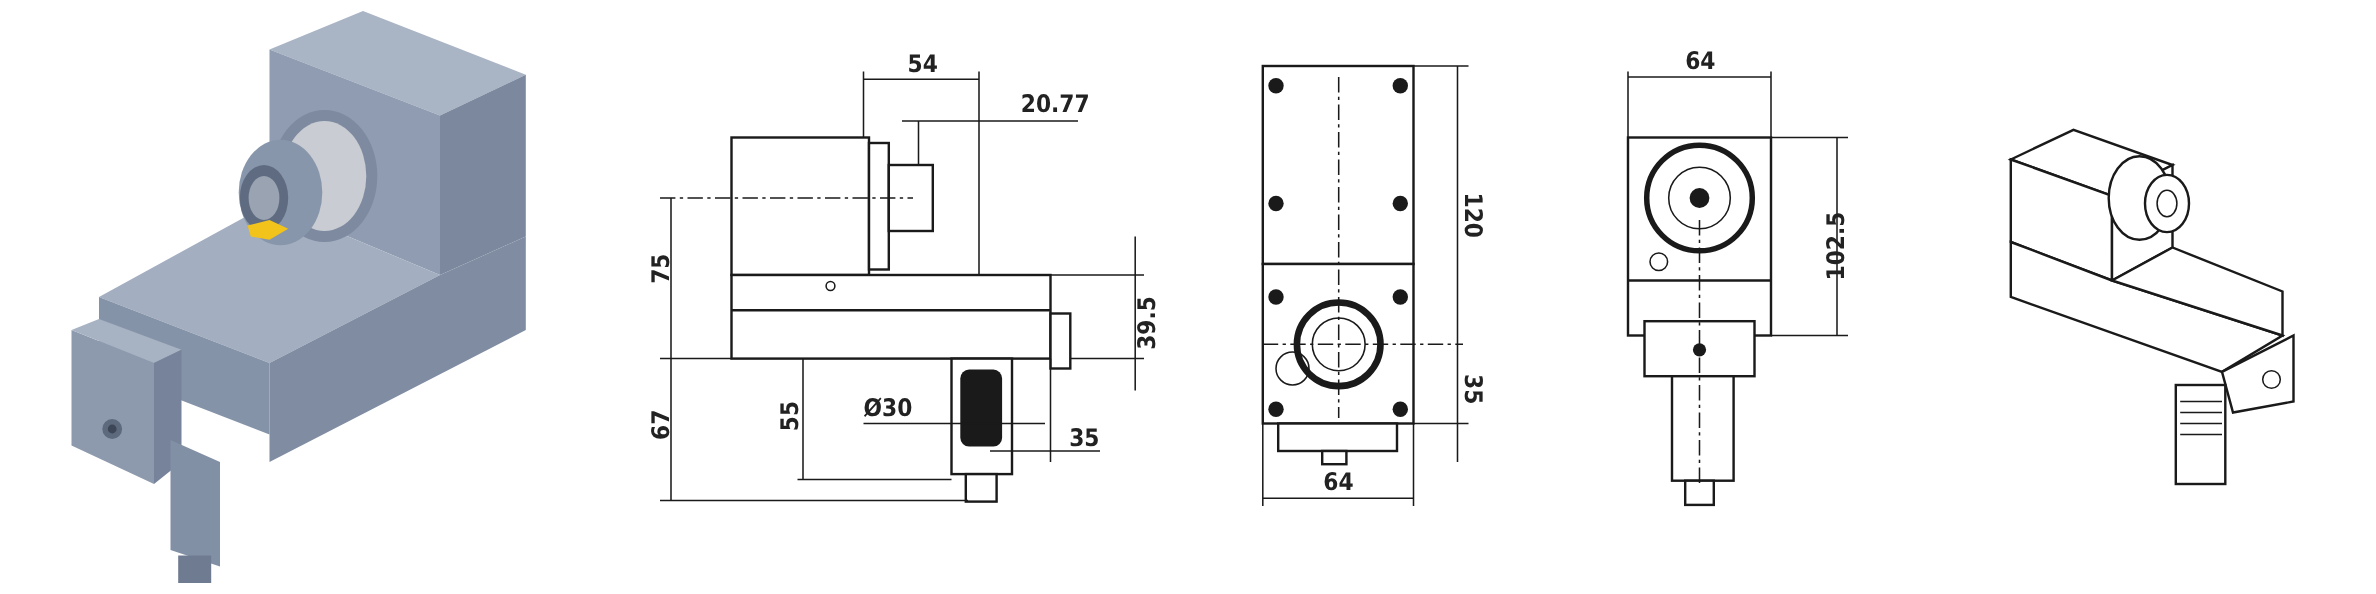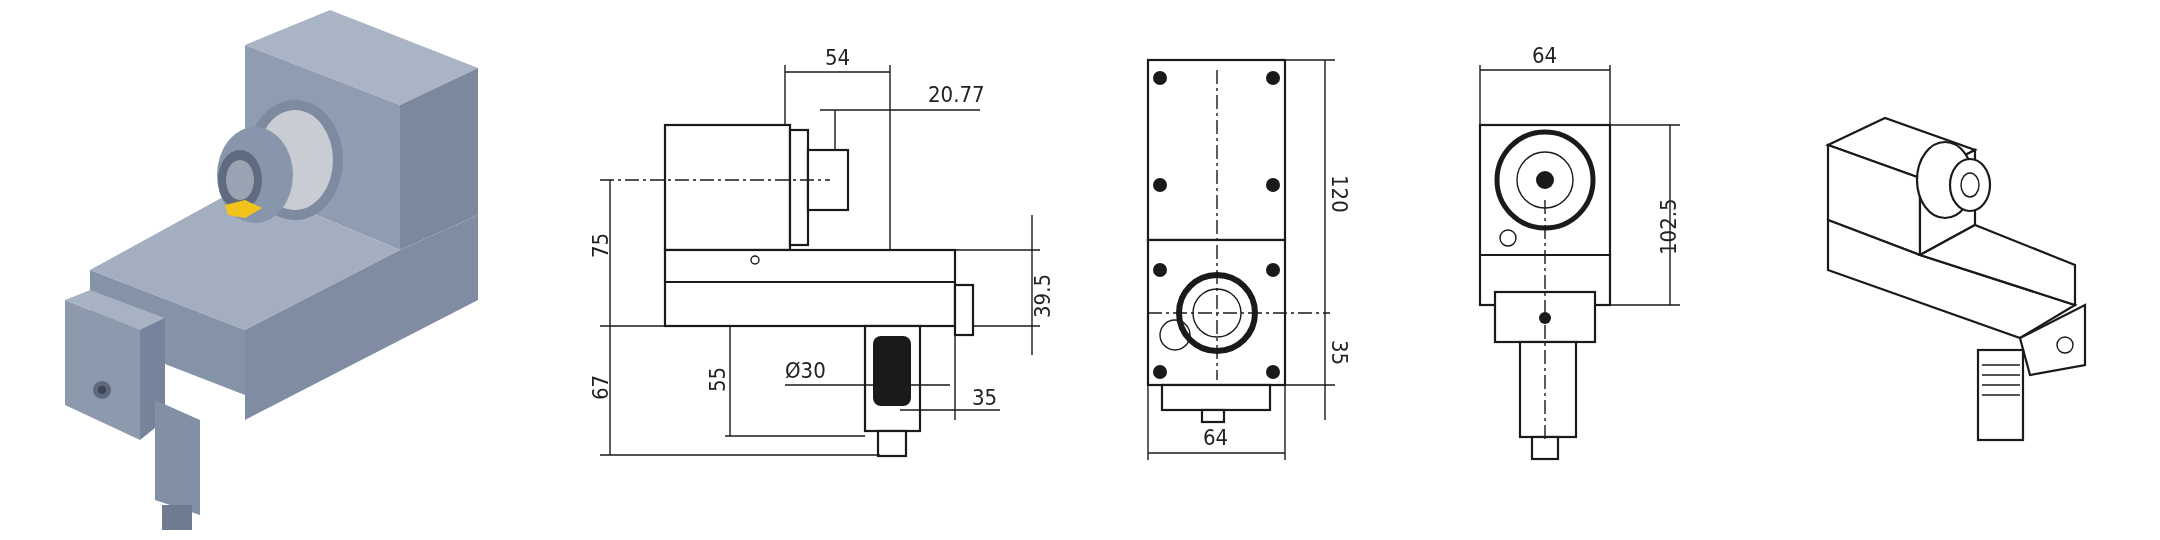--- a/index.html
+++ b/index.html
@@ -1,17 +1,17 @@
 <!DOCTYPE html>
 <html><head>
 <meta charset="utf-8">
 <style>
   html,body{margin:0;padding:0;background:#ffffff;}
   body{width:2160px;height:540px;overflow:hidden;position:relative;font-family:"DejaVu Sans",sans-serif;}
-  .panel{position:absolute;top:0;height:540px;}
+  .panel{position:absolute;top:0;height:540px;font-weight:bold;}
   svg{display:block;}
   .dim{font-family:"DejaVu Sans Condensed","DejaVu Sans",sans-serif;font-size:22px;fill:#222;}
   .ln{stroke:#1a1a1a;fill:none;stroke-width:2.2;}
   .thin{stroke:#1a1a1a;fill:none;stroke-width:1.4;}
   .dash{stroke:#1a1a1a;fill:none;stroke-width:1.4;stroke-dasharray:14 4 3 4;}
   .fillw{fill:#fff;stroke:#1a1a1a;stroke-width:2.2;}
   .blk{fill:#1a1a1a;}
 </style>
 </head>
 <body>

